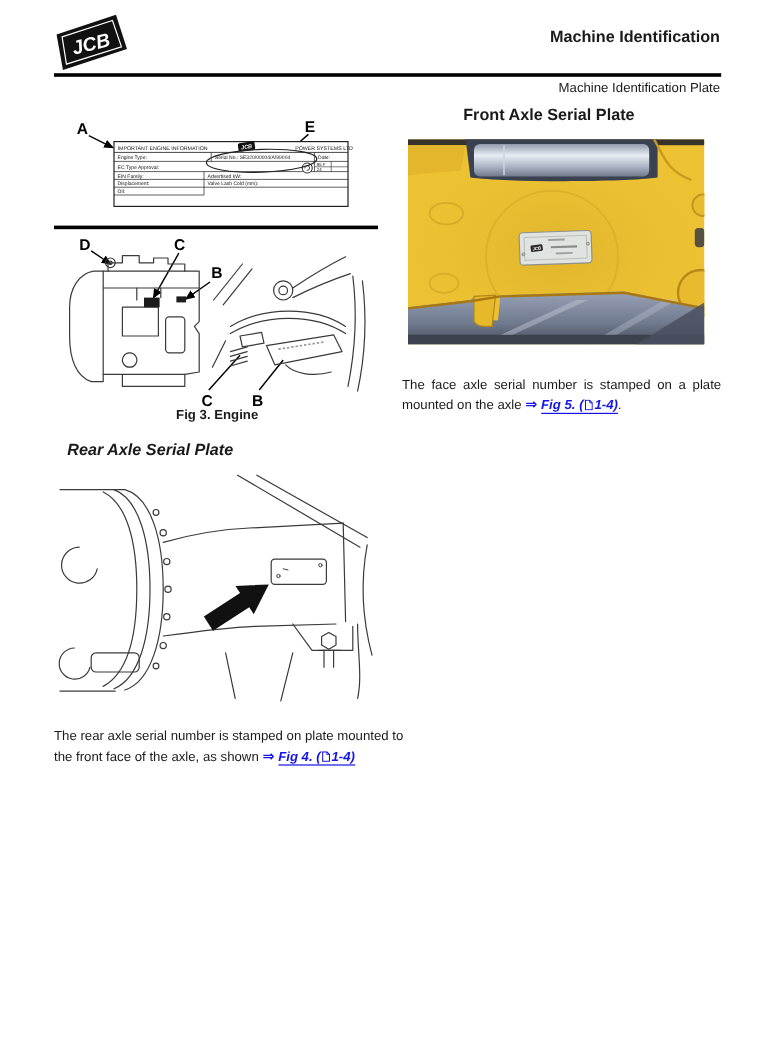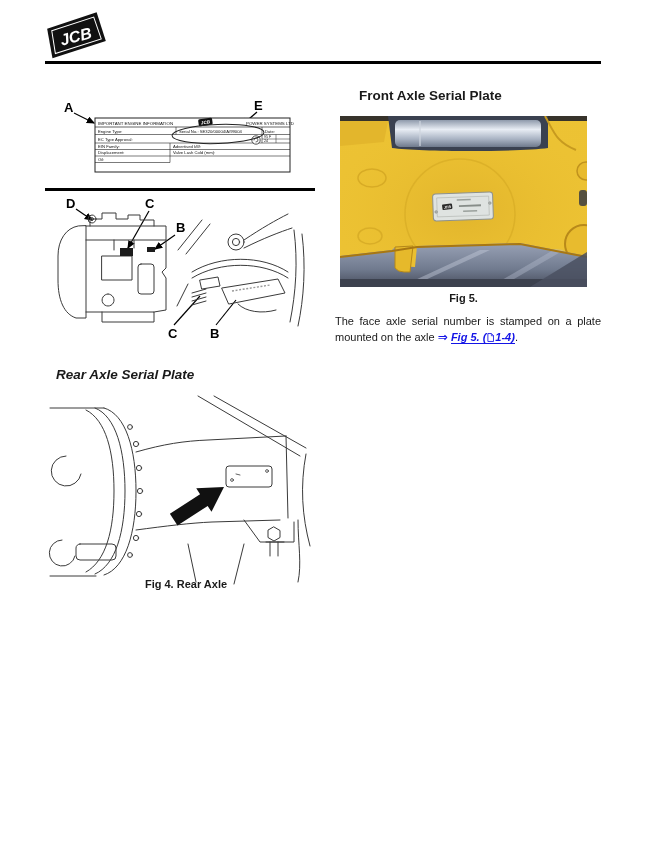--- a/index.html
+++ b/index.html
@@ -35,24 +35,26 @@
     <svg width="80" height="52" viewBox="0 0 80 52">
       <g transform="rotate(-14 40 27)">
         <path d="M14,12 L66,8 L68,38 L12,42 Z" fill="#111"></path>
         <path d="M18,15 L62,12 L64,35 L16,38 Z" fill="none" stroke="#fff" stroke-width="1"></path>
         <text x="40" y="32" text-anchor="middle" font-size="16" font-weight="bold" font-style="italic" fill="#fff">JCB</text>
       </g>
     </svg>
   </div>
 
   <div class="abs hdr-block" style="right:47px;top:20px;width:420px;">
+    <div class="subsection">Machine Identification</div>
   </div>
 
   <div class="abs rule-thick" style="left:45px;top:61px;width:556px;"></div>
 
+  <div class="abs hdr-block topic" style="right:47px;top:68px;width:300px;">Machine Identification Plate</div>
 
   <svg class="abs" style="left:50px;top:96px;" width="262" height="90" viewBox="0 0 262 90">
     <defs>
       <marker id="ah" markerWidth="8" markerHeight="8" refX="6" refY="3" orient="auto">
         <path d="M0,0 L7,3 L0,6 Z" fill="#000"></path>
       </marker>
     </defs>
     <text class="callout" x="14" y="16">A</text>
     <line x1="24" y1="17" x2="44" y2="27" stroke="#000" stroke-width="1.2" marker-end="url(#ah)"></line>
     <text class="callout" x="204" y="14">E</text>
@@ -140,20 +142,21 @@
       <path d="M252,42 C256,74 254,106 248,134"></path>
       <path d="M172,96 L228,87 L235,101 L179,112 Z"></path>
       <path d="M138,92 L127,114"></path>
       <path d="M150,88 L168,85 L170,94 L152,97 Z"></path>
       <path d="M142,101 l14,-4 M142,105 l14,-4 M142,109 l14,-4 M142,113 l14,-4"></path>
       <path d="M188,112 C196,120 212,122 226,118"></path>
     </g>
     <path d="M182,99 l38,-6" stroke="#999" stroke-width="1.4" stroke-dasharray="2,1.6" fill="none"></path>
   </svg>
 
+  <div class="abs caption" style="left:45px;top:340px;width:272px;">Fig 3. Engine</div>
 
   <div class="abs col-heading" style="left:56px;top:367px;font-style:italic;">Rear Axle Serial Plate</div>
 
   <svg class="abs" style="left:48px;top:394px;" width="276" height="194" viewBox="0 0 276 194">
     <g class="lineart">
       <path d="M2,14 H56"></path>
       <path d="M2,182 H48"></path>
       <path d="M56,14 C78,20 88,56 88,97 C88,138 78,174 56,181"></path>
       <path d="M47,14 C68,22 77,57 77,97 C77,137 68,171 47,180"></path>
       <path d="M38,16 C58,26 66,58 66,97 C66,136 58,167 38,178"></path>
@@ -185,24 +188,27 @@
       <rect x="178" y="72" width="46" height="21" rx="3" fill="#fff" stroke="#3a3a3a"></rect>
       <circle cx="184" cy="86" r="1.4" class="lineart2"></circle>
       <circle cx="219" cy="77" r="1.4" class="lineart2"></circle>
       <path d="M188,80 l4,1" class="lineart2"></path>
     </g>
     <g transform="translate(176,93) rotate(-33)">
       <polygon points="0,0 -24,-14 -24,-7 -60,-7 -60,7 -24,7 -24,14" fill="#111"></polygon>
     </g>
   </svg>
 
-  <div class="abs caption" style="left:48px;top:578px;width:276px;">Fig 4. Rear Axle</div>
-
-
-  <div class="abs col-heading" style="left:319px;top:88px;padding-left:40px;">Front Axle Serial Plate</div>
+
+  <p class="abs body-text" style="left:45px;top:596px;width:302px;"><span>The rear axle serial number is stamped on plate mounted to the front face of the axle, as shown </span><a class="xref"><span class="xarrow">⇒</span> <span class="xtext"><span>Fig 4. (</span><svg class="pgicon" width="7" height="9" viewBox="0 0 8 10">
+            <path d="M1,0.5 H5 L7.5,3 V9.5 H1 Z" fill="none" stroke="currentColor" stroke-width="1"></path>
+            <path d="M5,0.5 V3 H7.5" fill="none" stroke="currentColor" stroke-width="0.8"></path>
+          </svg><span>1-4)</span></span></a></p>
+
+  <div class="abs col-heading" style="left:346px;top:88px;padding-left:40px;">Front Axle Serial Plate</div>
 
   <svg class="abs" style="left:340px;top:116px;" width="247" height="171" viewBox="0 0 247 171">
     <defs>
       <linearGradient id="ping" x1="0" y1="0" x2="0" y2="1">
         <stop offset="0" stop-color="#8f9aab"></stop>
           <stop offset="0.35" stop-color="#e8edf4"></stop>
         <stop offset="0.7" stop-color="#aab4c4"></stop>
           <stop offset="1" stop-color="#6f7a8c"></stop>
       </linearGradient>
       <linearGradient id="grayg" x1="0" y1="0" x2="0" y2="1">
@@ -249,20 +255,19 @@
 
     <path d="M0,140 L52,134 L55,131 L55,150 L75,151 L77,130 L180,127 L247,140 L247,171 L0,171 Z" fill="url(#grayg)"></path>
     <path d="M60,171 L140,134 L150,134 L70,171 Z" fill="#c3cad9" opacity="0.45"></path>
     <path d="M150,171 L215,133 L224,134 L160,171 Z" fill="#b7bfd0" opacity="0.4"></path>
     <rect x="0" y="163" width="247" height="8" fill="#3c414e"></rect>
     <path d="M55,131 L55,152 Q58,156 64,156 L70,156 L73,130 Z" fill="#e6b92b" stroke="#b4871a" stroke-width="1"></path>
     <path d="M0,141 L52,135 L77,131 L180,128 L247,141" stroke="#a87712" stroke-width="2" fill="none"></path>
     <path d="M190,171 L247,136 L247,171 Z" fill="#4a5060" opacity="0.85"></path>
   </svg>
 
-  <div class="abs caption" style="left:340px;top:292px;width:247px;">Fig 5.</div>
 
   <p class="abs body-text just" style="left:335px;top:303px;width:266px;"><span>The face axle serial number is stamped on a plate mounted on the axle </span><a class="xref"><span class="xarrow">⇒</span> <span class="xtext"><span>Fig 5. (</span><svg class="pgicon" width="7" height="9" viewBox="0 0 8 10">
             <path d="M1,0.5 H5 L7.5,3 V9.5 H1 Z" fill="none" stroke="currentColor" stroke-width="1"></path>
             <path d="M5,0.5 V3 H7.5" fill="none" stroke="currentColor" stroke-width="0.8"></path>
           </svg><span>1-4)</span></span></a><span>.</span></p>
 
 </div>
 
 </body></html>

